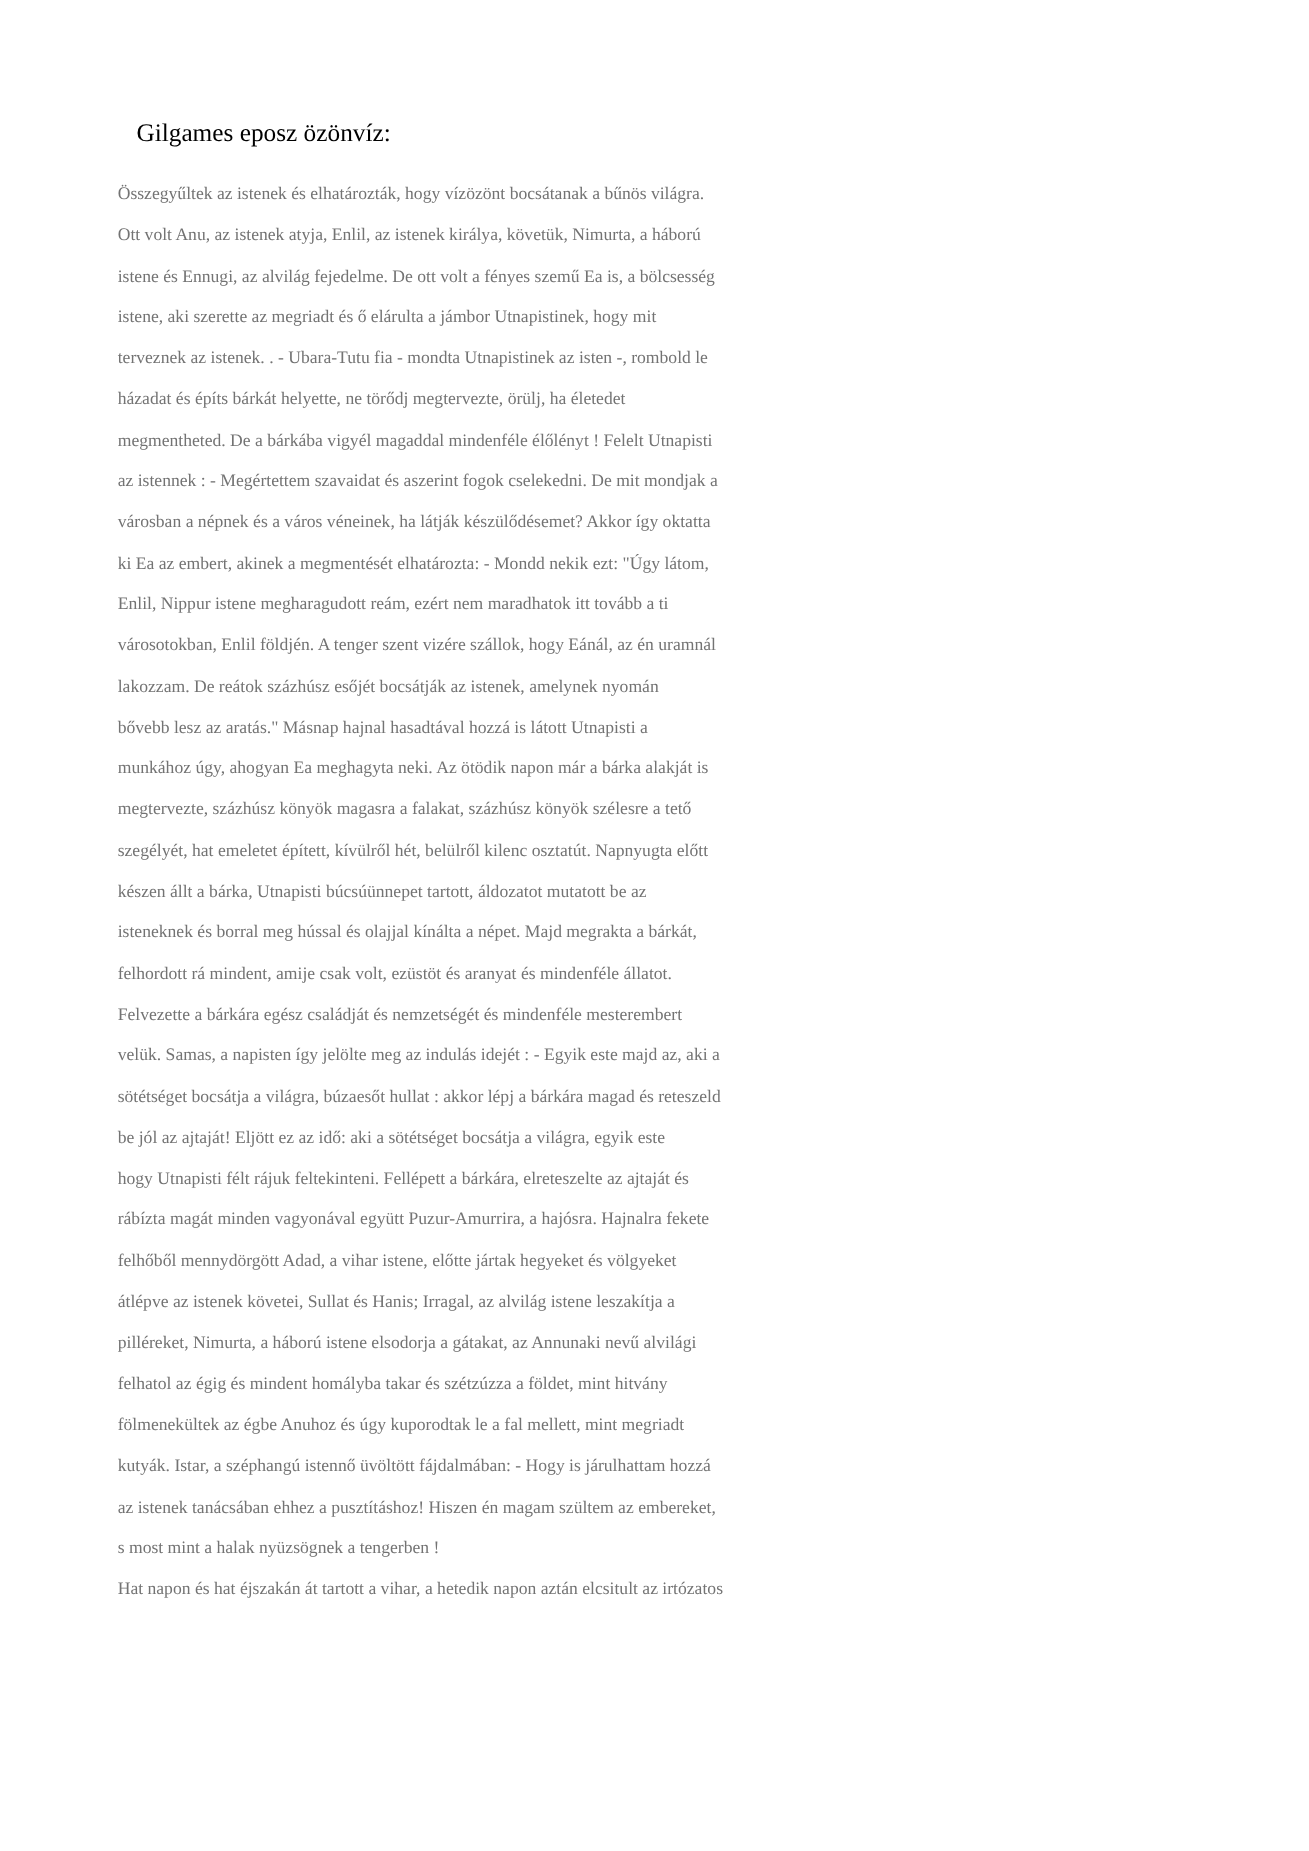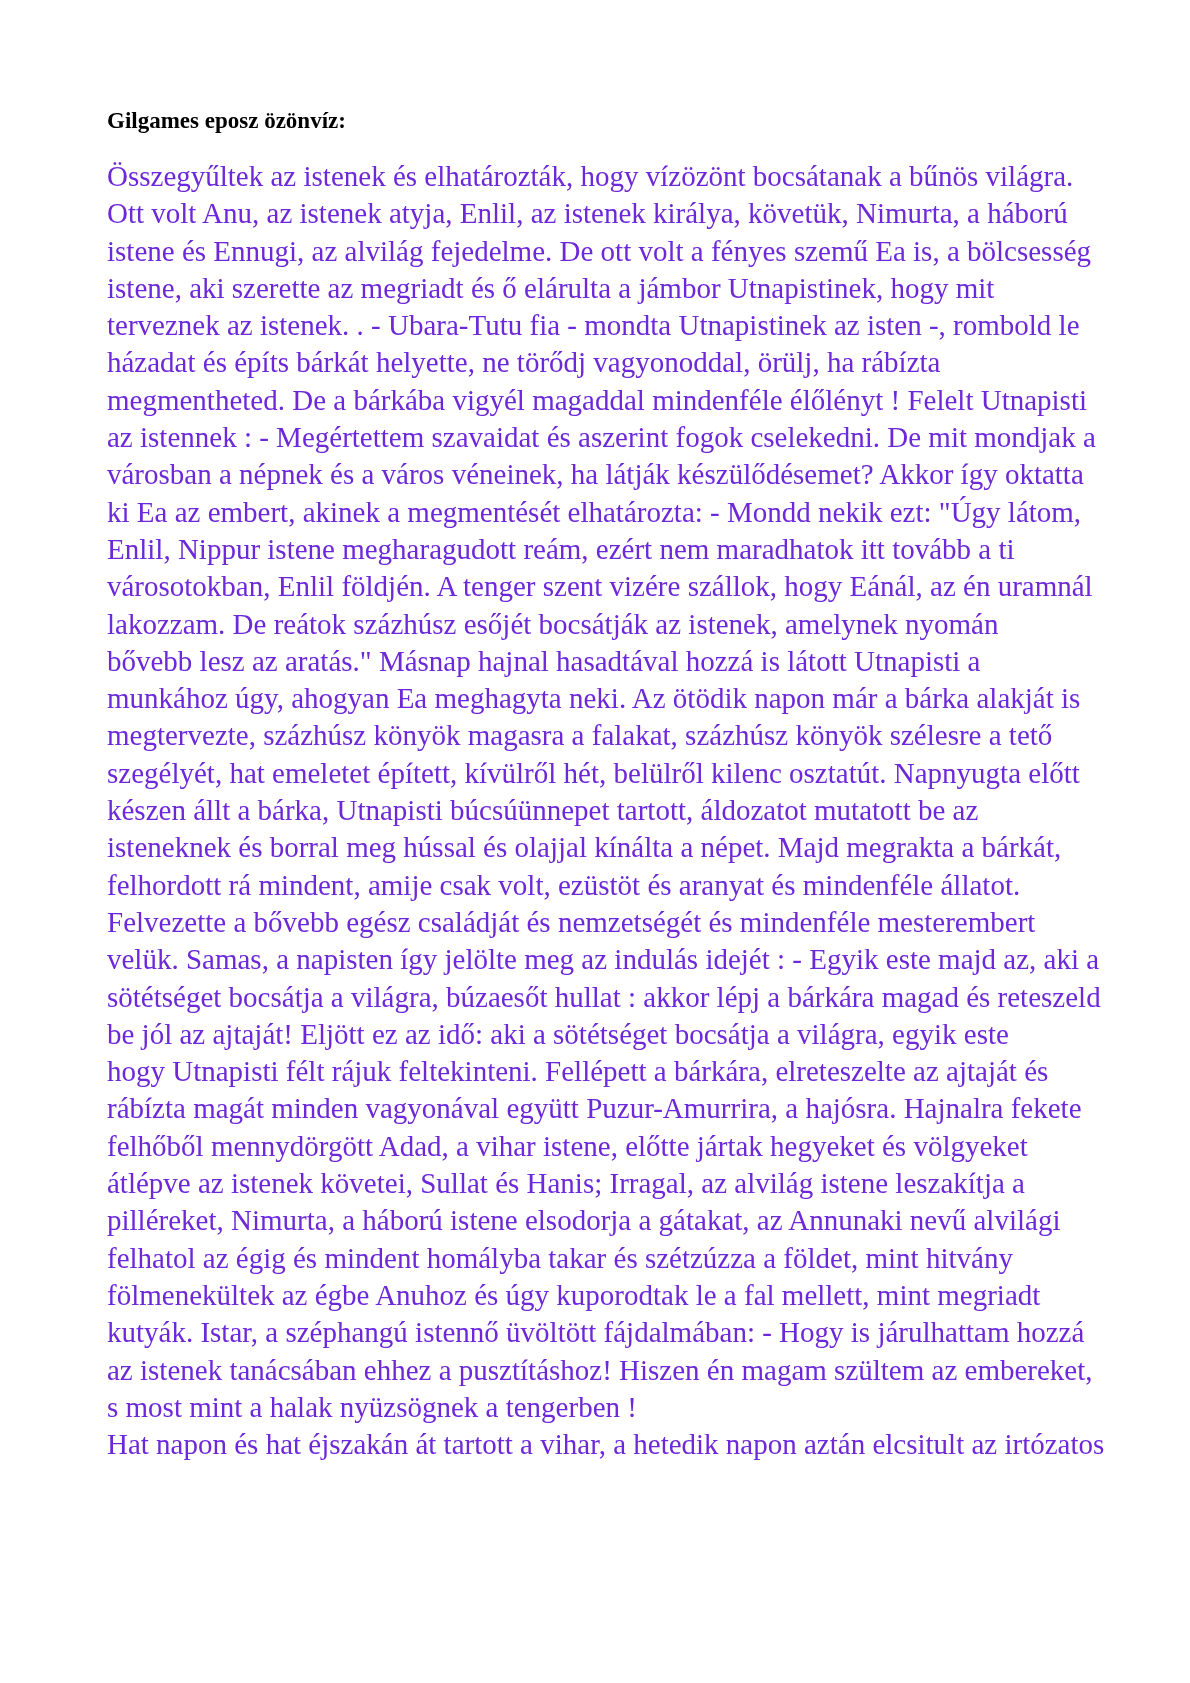--- a/index.html
+++ b/index.html
@@ -18,62 +18,62 @@
   }
   .doc-content {
     position: absolute;
     left: 107px;
     top: 106px;
     width: 1010px;
   }
   .doc-title {
     font-family: "Liberation Serif", serif;
     font-size: 23px;
-    font-weight: bold;
+    font-weight: normal;
     line-height: 30px;
-    margin: 0 0 22px 0;
+    margin: 0 0 22px 17px;
     color: #000000;
   }
   .doc-body {
-    font-size: 29px;
+    font-size: 16px;
     line-height: 37.3px;
-    color: #6d28d9;
+    color: #737373;
   }
   .doc-line {
     white-space: nowrap;
   }
 </style>
 </head>
 <body>
 
 <div class="page">
   <div class="doc-content">
     <h1 class="doc-title">Gilgames eposz özönvíz:</h1>
     <div class="doc-body">
         <div class="doc-line">Összegyűltek az istenek és elhatározták, hogy vízözönt bocsátanak a bűnös világra.</div>
         <div class="doc-line">Ott volt Anu, az istenek atyja, Enlil, az istenek királya, követük, Nimurta, a háború</div>
         <div class="doc-line">istene és Ennugi, az alvilág fejedelme. De ott volt a fényes szemű Ea is, a bölcsesség</div>
         <div class="doc-line">istene, aki szerette az megriadt és ő elárulta a jámbor Utnapistinek, hogy mit</div>
         <div class="doc-line">terveznek az istenek. . - Ubara-Tutu fia - mondta Utnapistinek az isten -, rombold le</div>
-        <div class="doc-line">házadat és építs bárkát helyette, ne törődj vagyonoddal, örülj, ha rábízta</div>
+        <div class="doc-line">házadat és építs bárkát helyette, ne törődj megtervezte, örülj, ha életedet</div>
         <div class="doc-line">megmentheted. De a bárkába vigyél magaddal mindenféle élőlényt ! Felelt Utnapisti</div>
         <div class="doc-line">az istennek : - Megértettem szavaidat és aszerint fogok cselekedni. De mit mondjak a</div>
         <div class="doc-line">városban a népnek és a város véneinek, ha látják készülődésemet? Akkor így oktatta</div>
         <div class="doc-line">ki Ea az embert, akinek a megmentését elhatározta: - Mondd nekik ezt: "Úgy látom,</div>
         <div class="doc-line">Enlil, Nippur istene megharagudott reám, ezért nem maradhatok itt tovább a ti</div>
         <div class="doc-line">városotokban, Enlil földjén. A tenger szent vizére szállok, hogy Eánál, az én uramnál</div>
         <div class="doc-line">lakozzam. De reátok százhúsz esőjét bocsátják az istenek, amelynek nyomán</div>
         <div class="doc-line">bővebb lesz az aratás." Másnap hajnal hasadtával hozzá is látott Utnapisti a</div>
         <div class="doc-line">munkához úgy, ahogyan Ea meghagyta neki. Az ötödik napon már a bárka alakját is</div>
         <div class="doc-line">megtervezte, százhúsz könyök magasra a falakat, százhúsz könyök szélesre a tető</div>
         <div class="doc-line">szegélyét, hat emeletet épített, kívülről hét, belülről kilenc osztatút. Napnyugta előtt</div>
         <div class="doc-line">készen állt a bárka, Utnapisti búcsúünnepet tartott, áldozatot mutatott be az</div>
         <div class="doc-line">isteneknek és borral meg hússal és olajjal kínálta a népet. Majd megrakta a bárkát,</div>
         <div class="doc-line">felhordott rá mindent, amije csak volt, ezüstöt és aranyat és mindenféle állatot.</div>
-        <div class="doc-line">Felvezette a bővebb egész családját és nemzetségét és mindenféle mesterembert</div>
+        <div class="doc-line">Felvezette a bárkára egész családját és nemzetségét és mindenféle mesterembert</div>
         <div class="doc-line">velük. Samas, a napisten így jelölte meg az indulás idejét : - Egyik este majd az, aki a</div>
         <div class="doc-line">sötétséget bocsátja a világra, búzaesőt hullat : akkor lépj a bárkára magad és reteszeld</div>
         <div class="doc-line">be jól az ajtaját! Eljött ez az idő: aki a sötétséget bocsátja a világra, egyik este</div>
         <div class="doc-line">hogy Utnapisti félt rájuk feltekinteni. Fellépett a bárkára, elreteszelte az ajtaját és</div>
         <div class="doc-line">rábízta magát minden vagyonával együtt Puzur-Amurrira, a hajósra. Hajnalra fekete</div>
         <div class="doc-line">felhőből mennydörgött Adad, a vihar istene, előtte jártak hegyeket és völgyeket</div>
         <div class="doc-line">átlépve az istenek követei, Sullat és Hanis; Irragal, az alvilág istene leszakítja a</div>
         <div class="doc-line">pilléreket, Nimurta, a háború istene elsodorja a gátakat, az Annunaki nevű alvilági</div>
         <div class="doc-line">felhatol az égig és mindent homályba takar és szétzúzza a földet, mint hitvány</div>
         <div class="doc-line">fölmenekültek az égbe Anuhoz és úgy kuporodtak le a fal mellett, mint megriadt</div>

